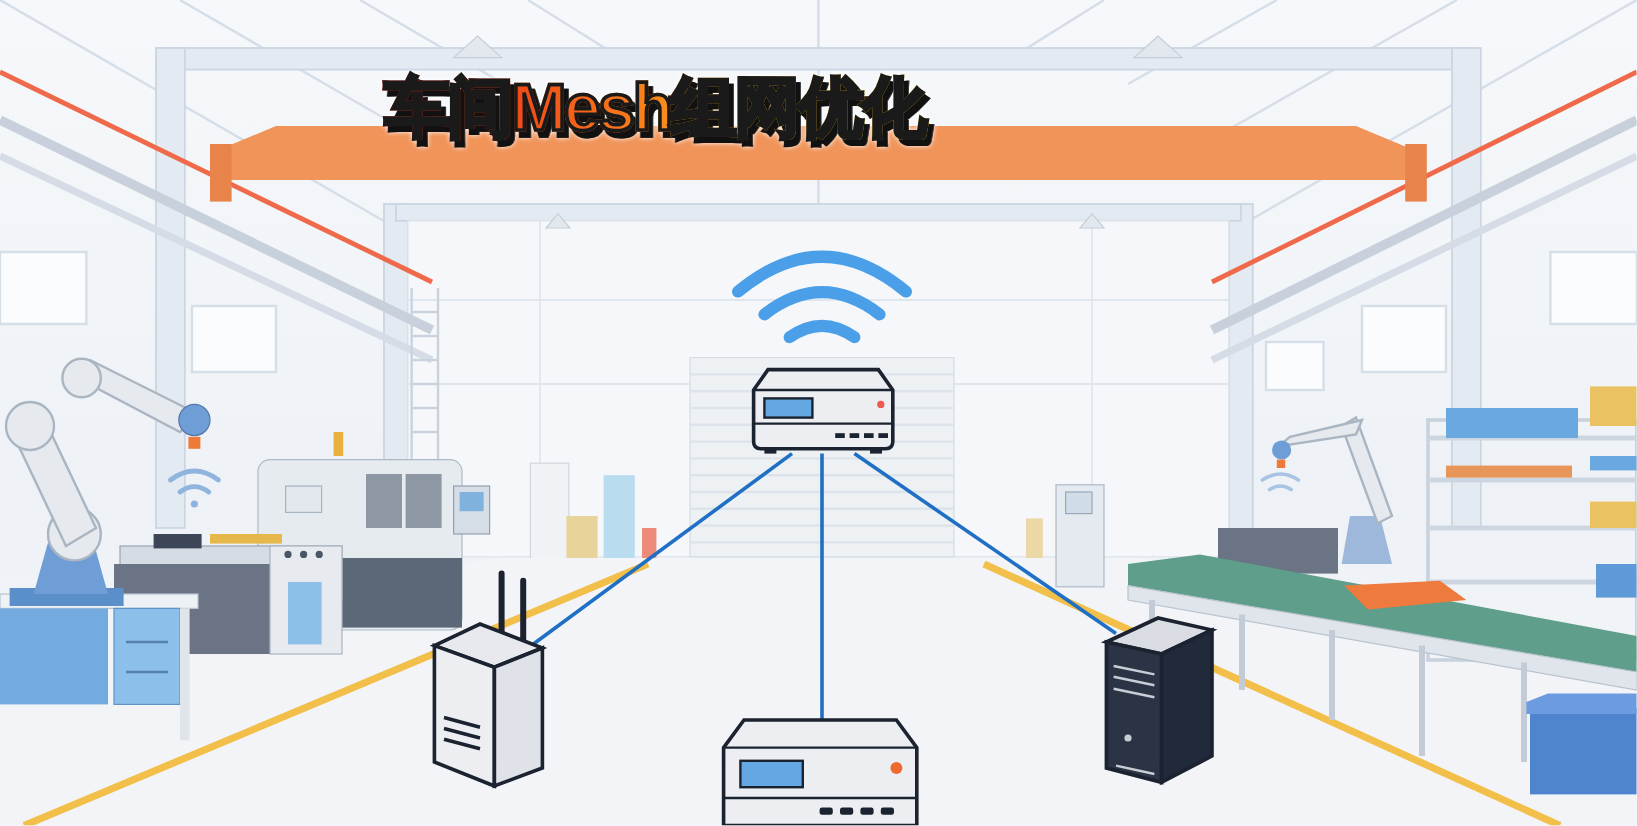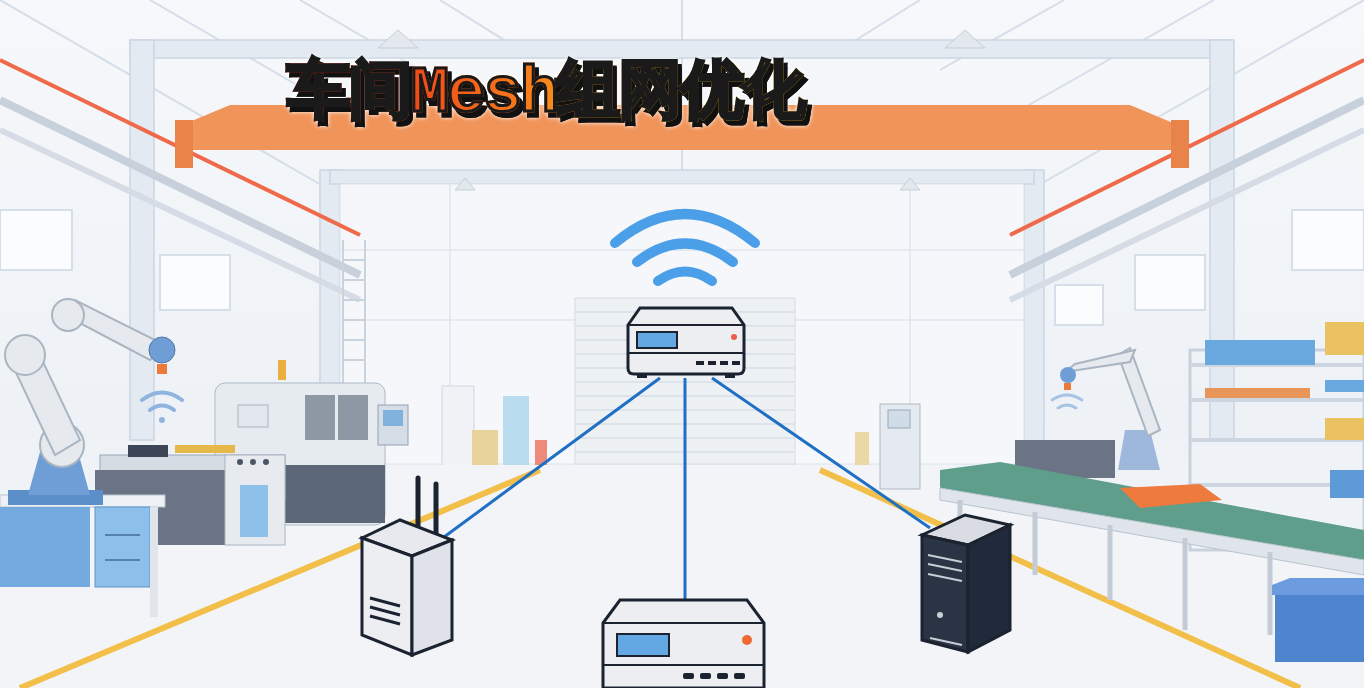--- a/index.html
+++ b/index.html
@@ -1,19 +1,19 @@
 <!DOCTYPE html>
 <html><head>
 <meta charset="utf-8">
 <style>
   html,body{margin:0;padding:0;}
   body{width:1364px;height:688px;overflow:hidden;background:#f4f6f9;font-family:"DejaVu Sans",sans-serif;}
   .scene{position:relative;width:1364px;height:688px;overflow:hidden;background:linear-gradient(#f6f8fb,#eef2f6 60%,#f3f5f8);}
   svg.bg{position:absolute;left:0;top:0;}
-  .title{position:absolute;left:0;top:62px;width:1091px;text-align:center;font-family:Liberation Mono, monospace;font-weight:bold;font-size:64px;letter-spacing:-2px;line-height:1;}
+  .title{position:absolute;left:0;top:62px;width:1091px;text-align:center;font-family:Liberation Sans, sans-serif;font-weight:bold;font-size:55px;letter-spacing:-2px;line-height:1;}
   .title span{display:inline-block;
     background:linear-gradient(90deg,#e8261c 0%,#f04a17 25%,#f7781a 45%,#fbb21e 65%,#ffd21a 100%);
     -webkit-background-clip:text;background-clip:text;color:transparent;
     -webkit-text-stroke:3px #1a1a1a;
     filter:drop-shadow(4px 5px 0 #111) drop-shadow(0 0 2px #fff);
     padding:0 6px;}
 </style>
 </head>
 <body>
 

